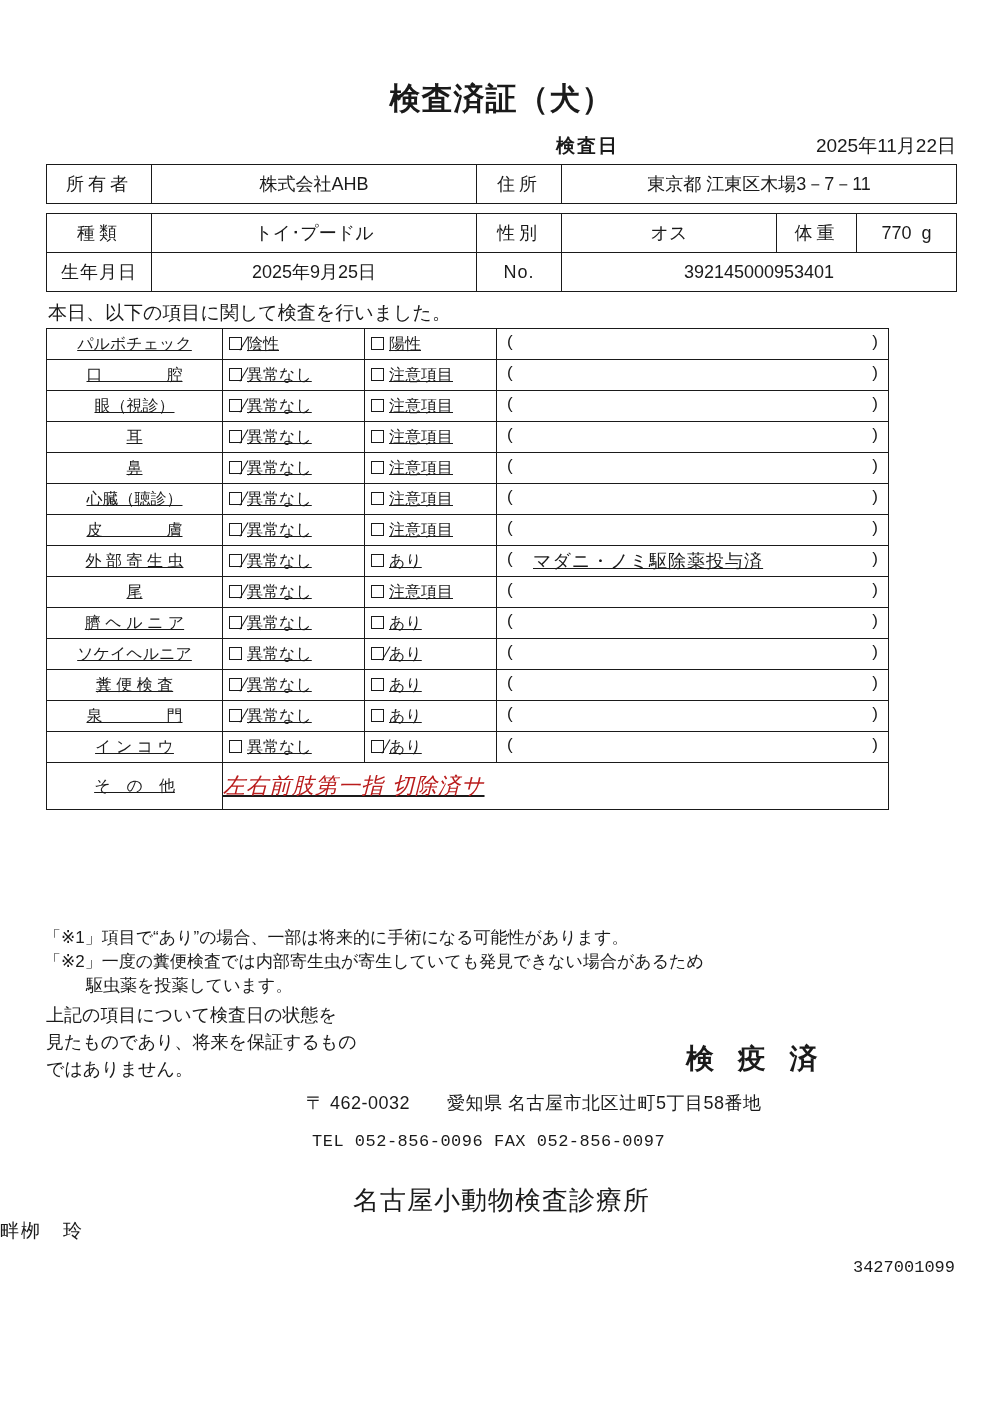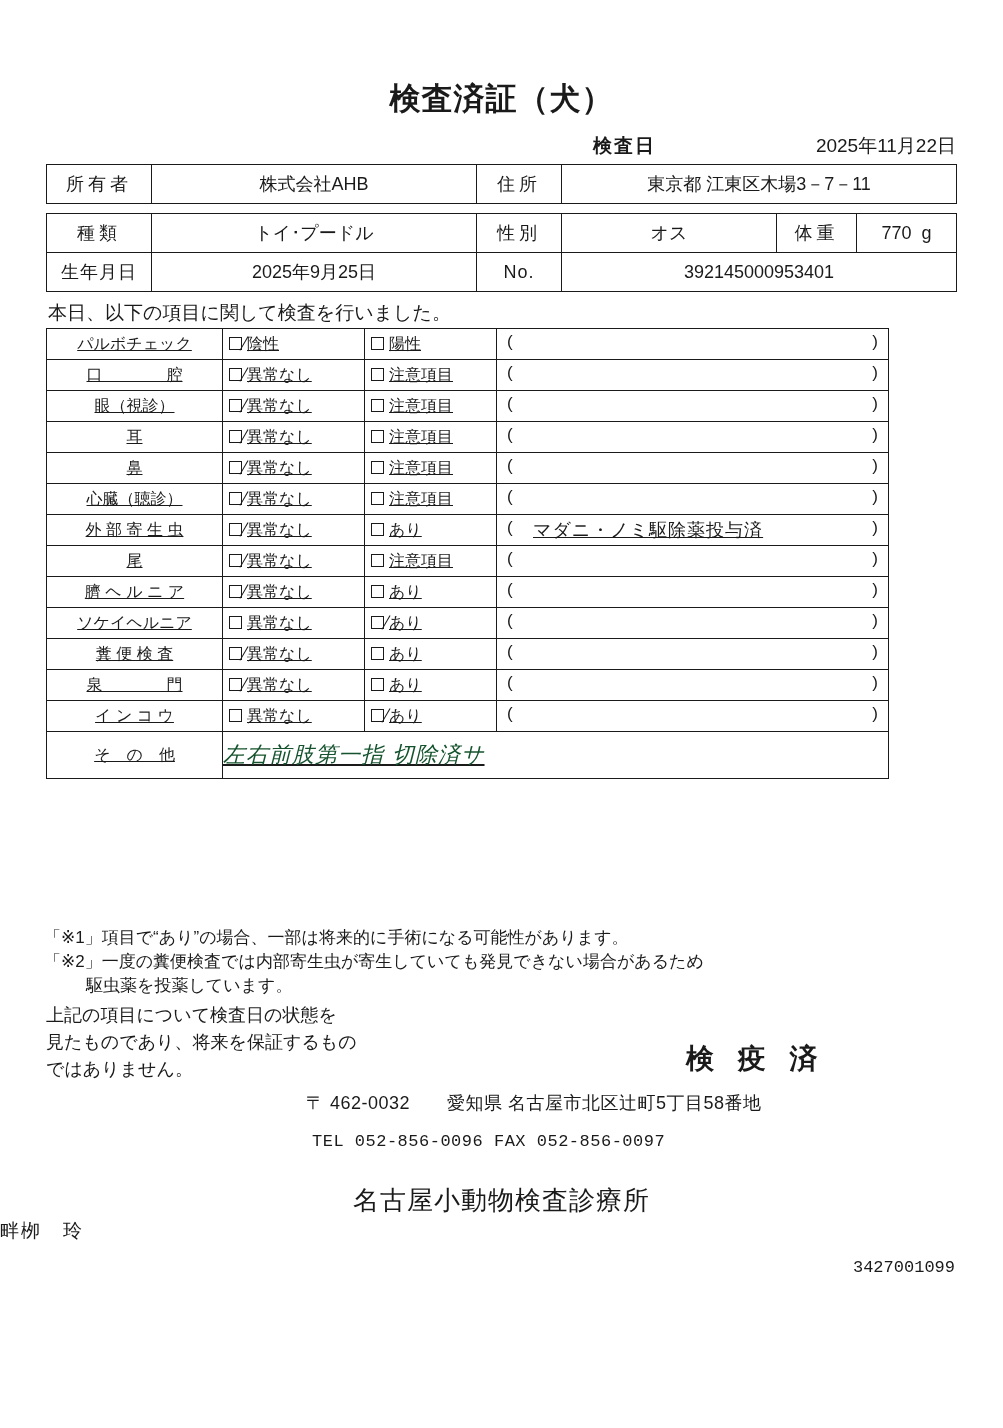--- a/index.html
+++ b/index.html
@@ -42,21 +42,20 @@
     width: 910px;
     height: 26px;
     font-size: 19px;
   }
   .examdate-label {
     position: absolute;
     left: 510px;
     top: 0;
     font-weight: bold;
     letter-spacing: 2px;
-    margin-left: 37px;
   }
   .examdate-value {
     position: absolute;
     right: 0;
     top: 0;
     font-size: 19px;
   }
 
   
   .hdr-table {
@@ -151,21 +150,21 @@
   }
 
   
   .other-row td.c-name { height: 46px; }
   .handwriting {
     font-family: "DejaVu Serif", serif;
     font-size: 22px;
     font-style: italic;
     letter-spacing: 1px;
     padding-left: 55px;
-    color: #14532d;
+    color: #b91c1c;
   }
 
   
   .footnotes {
     position: absolute;
     left: 44px;
     top: 926px;
     width: 900px;
     font-size: 17px;
     line-height: 1.42;
@@ -342,20 +341,30 @@
           <td class="c-name">心臓（聴診）</td>
           <td class="c-opt1"><span class="box checked"></span><span class="opt-text">異常なし</span></td>
           <td class="c-opt2"><span class="box"></span><span class="opt-text">注意項目</span></td>
           <td class="c-note">
             <span class="paren-l">(</span>
             <span class="note-center"></span>
             <span class="paren-r">)</span>
           </td>
         </tr>
         <tr>
+          <td class="c-name">皮　　　　膚</td>
+          <td class="c-opt1"><span class="box checked"></span><span class="opt-text">異常なし</span></td>
+          <td class="c-opt2"><span class="box"></span><span class="opt-text">注意項目</span></td>
+          <td class="c-note">
+            <span class="paren-l">(</span>
+            <span class="note-center"></span>
+            <span class="paren-r">)</span>
+          </td>
+        </tr>
+        <tr>
           <td class="c-name">外 部 寄 生 虫</td>
           <td class="c-opt1"><span class="box checked"></span><span class="opt-text">異常なし</span></td>
           <td class="c-opt2"><span class="box"></span><span class="opt-text">あり</span></td>
           <td class="c-note">
             <span class="paren-l">(</span>
             <span class="note-center">マダニ・ノミ駆除薬投与済</span>
             <span class="paren-r">)</span>
           </td>
         </tr>
         <tr>

